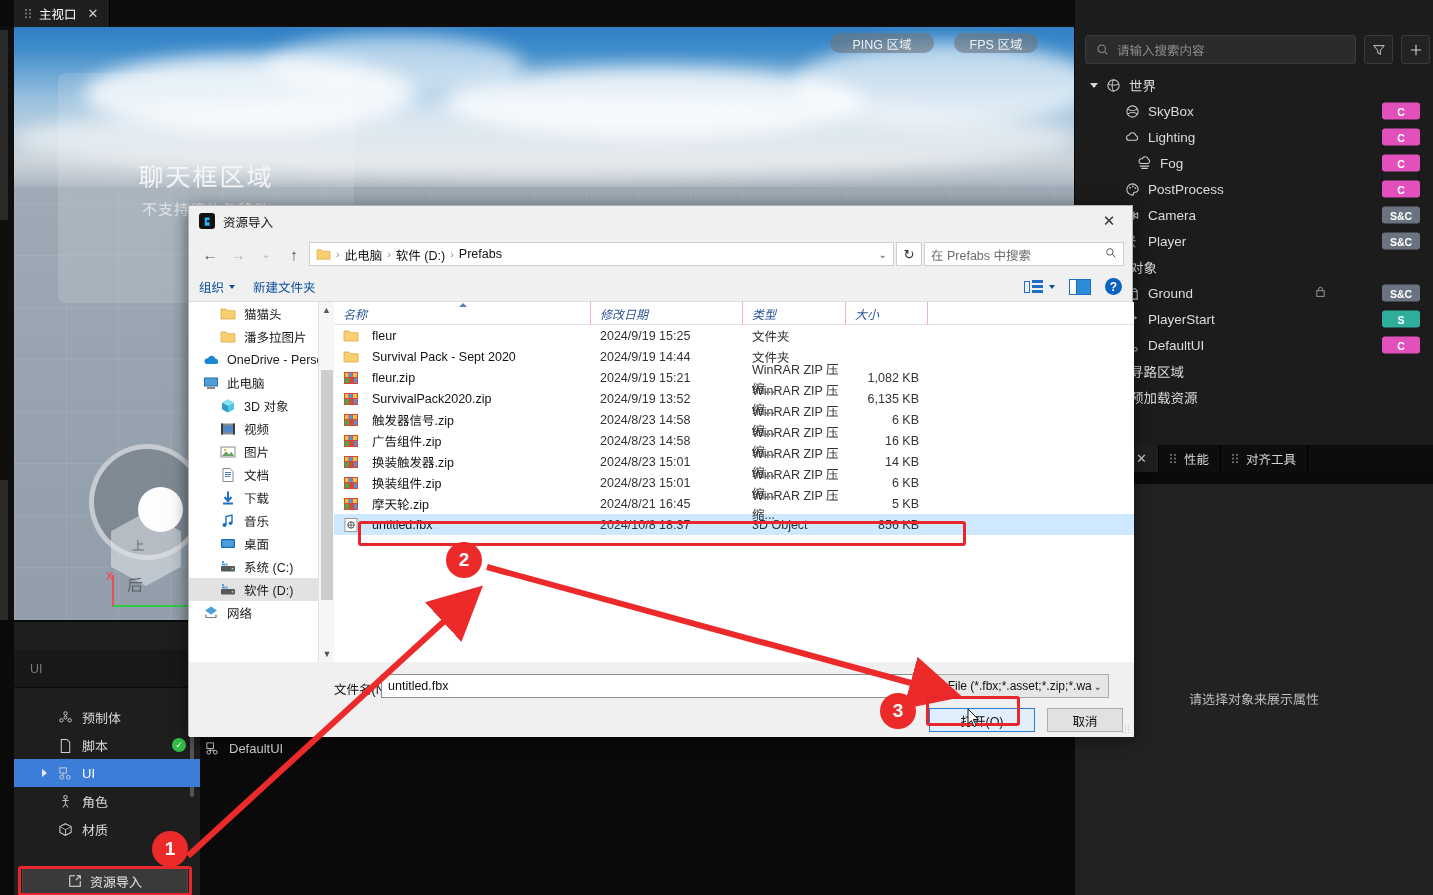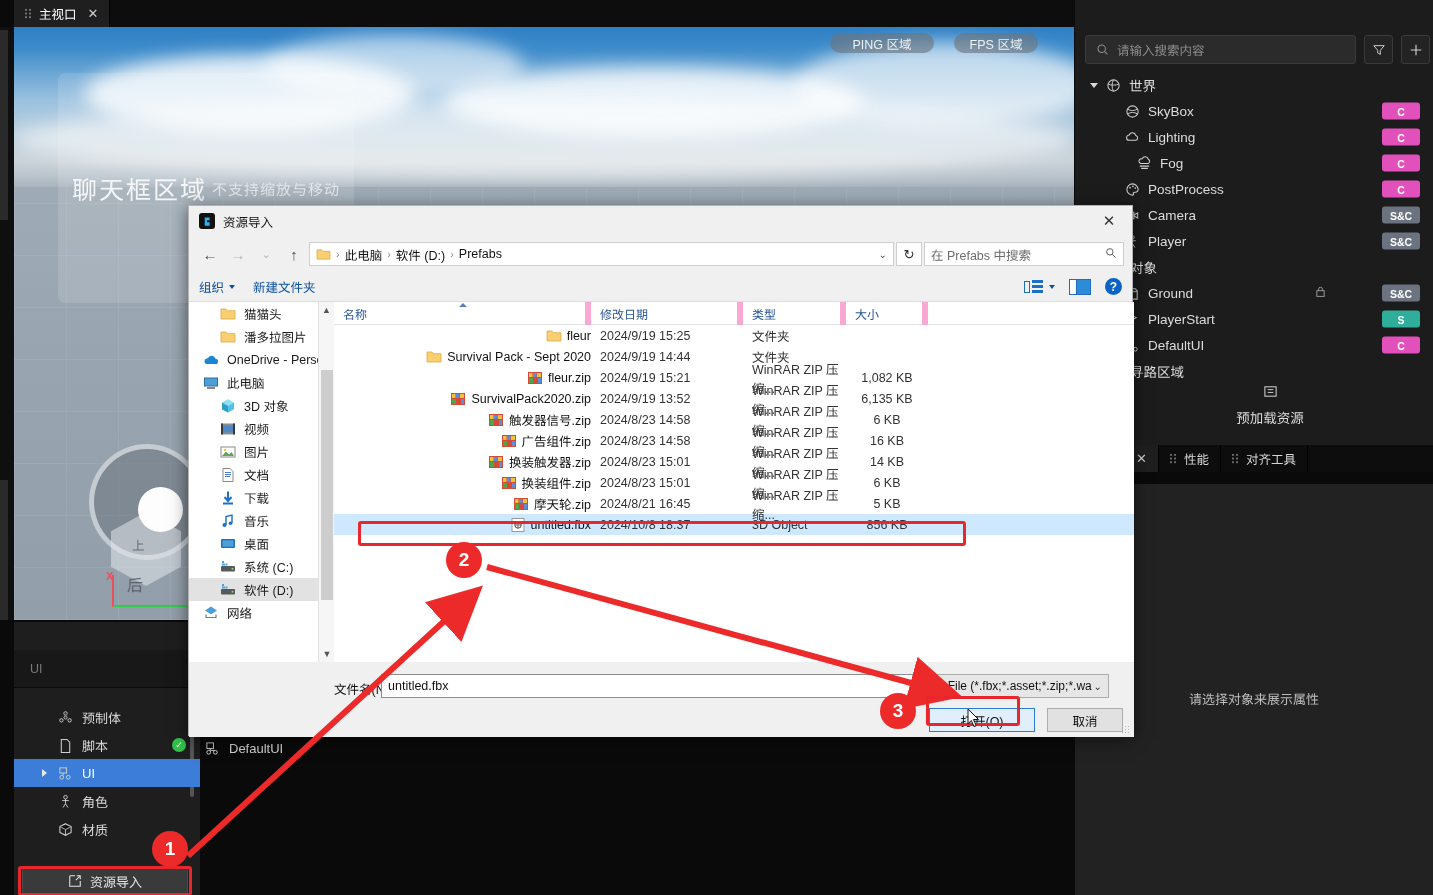--- a/index.html
+++ b/index.html
@@ -55,21 +55,21 @@
     position: absolute; left: 0; top: 160px; width: 1060px; height: 433px;
     background:
       repeating-linear-gradient(90deg, rgba(255,255,255,0.07) 0 1px, transparent 1px 52px),
       repeating-linear-gradient(0deg, rgba(255,255,255,0.07) 0 1px, transparent 1px 52px),
       linear-gradient(to bottom, #9eaab5 0%, #98a4af 40%, #929ea9 100%);
   }
   #chat-box {
     position: absolute; left: 44px; top: 46px; width: 296px; height: 230px;
     background: rgba(255,255,255,0.13);
     border-radius: 7px;
-    display: flex; flex-direction: row;
+    display: flex; flex-direction: column;
     align-items: center; justify-content: center; gap: 5px;
   }
   #chat-title { font-size: 25px; color: #f4f6f8; letter-spacing: 2px; }
   #chat-sub { font-size: 15px; color: #e2e6ea; letter-spacing: 1px; }
   .hud-pill {
     position: absolute; top: 6px; height: 20px; padding: 0 14px;
     background: rgba(108,116,124,0.62); border-radius: 10px;
     color: #eef1f3; font-size: 12.5px;
     display: flex; align-items: center; justify-content: center;
   }
@@ -252,29 +252,29 @@
   .side-row { height: 23px; display: flex; align-items: center; gap: 8px; font-size: 12.5px; color: #1b1b1b; padding-left: 14px; }
   .side-row.indent { padding-left: 31px; }
   .side-row.sel { background: #e2e2e2; }
   .side-ico { width: 16px; height: 16px; flex: 0 0 16px; }
   #side-scrollbar { position: absolute; right: 0; top: 0; width: 16px; height: 360px; background: #f6f6f6; border-left: 1px solid #e2e2e2; }
   .sb-arrow { height: 16px; display: flex; align-items: center; justify-content: center; font-size: 9px; color: #555; }
   #side-thumb { position: absolute; left: 2px; top: 68px; width: 12px; height: 230px; background: #cdcdcd; }
 
   #dlg-filelist { flex: 1; background: #fff; position: relative; }
   #col-header { height: 23px; display: flex; align-items: center; border-bottom: 1px solid #e3e3e3; font-size: 12px; color: #2b5797; position: relative; }
-  .colh { padding-left: 9px; border-right: 6px solid #f9a8d4; height: 23px; display: flex; align-items: center; }
+  .colh { padding-left: 9px; border-right: 1px solid #f9a8d4; height: 23px; display: flex; align-items: center; font-style: italic; }
   #sort-caret { position: absolute; left: 125px; top: 1px; width: 0; height: 0;
                 border-bottom: 4px solid #5a7fb5; border-left: 4px solid transparent; border-right: 4px solid transparent; }
   .frow { height: 21px; display: flex; align-items: center; font-size: 12.5px; color: #131313; }
   .frow.sel { background: #cde8ff; }
-  .fname { display: flex; align-items: center; gap: 5px; padding-left: 9px; justify-content: flex-end; }
+  .fname { display: flex; align-items: center; gap: 13px; padding-left: 9px; }
   .fico { width: 16px; height: 16px; flex: 0 0 16px; }
   .fcell { padding-left: 9px; color: #333; }
-  .fcell.right { text-align: center; padding-right: 9px; }
+  .fcell.right { text-align: right; padding-right: 9px; }
 
   #dlg-footer { position: absolute; left: 0; top: 456px; width: 945px; height: 75px; background: #f0f0f0; }
   #fname-label { position: absolute; left: 145px; top: 17px; font-size: 12.5px; color: #111; }
   #fname-input {
     position: absolute; left: 192px; top: 12px; width: 533px; height: 24px;
     background: #fff; border: 1px solid #8e8e8e; font-size: 12.5px; color: #111;
     display: flex; align-items: center; padding-left: 6px;
   }
   #filter-select {
     position: absolute; left: 735px; top: 12px; width: 185px; height: 24px;
@@ -556,21 +556,21 @@
           </svg>
           <span>DefaultUI</span>
           <span class="badge" style="background:#e150bb">C</span>
         </div>
         <div class="obj-row" style="padding-left: 32px;">
           <svg class="o-ico" viewBox="0 0 16 16">
             <path d="M2 12l6-9 6 9z" fill="none" stroke="#d0d0d0" stroke-width="1.1"></path>
           </svg>
           <span>寻路区域</span>
         </div>
-        <div class="obj-row" style="padding-left: 32px; flex-direction: column;">
+        <div class="obj-row" style="padding-left: 32px;">
           <svg class="o-ico" viewBox="0 0 16 16">
             <rect x="2" y="3" width="12" height="10" fill="none" stroke="#d0d0d0" stroke-width="1.1"></rect>
             <path d="M5 6h6M5 9h6" stroke="#d0d0d0"></path>
           </svg>
           <span>预加载资源</span>
         </div>
       </div>
   </div>
 
   <div class="editor-tabbar" id="prop-tabbar">

